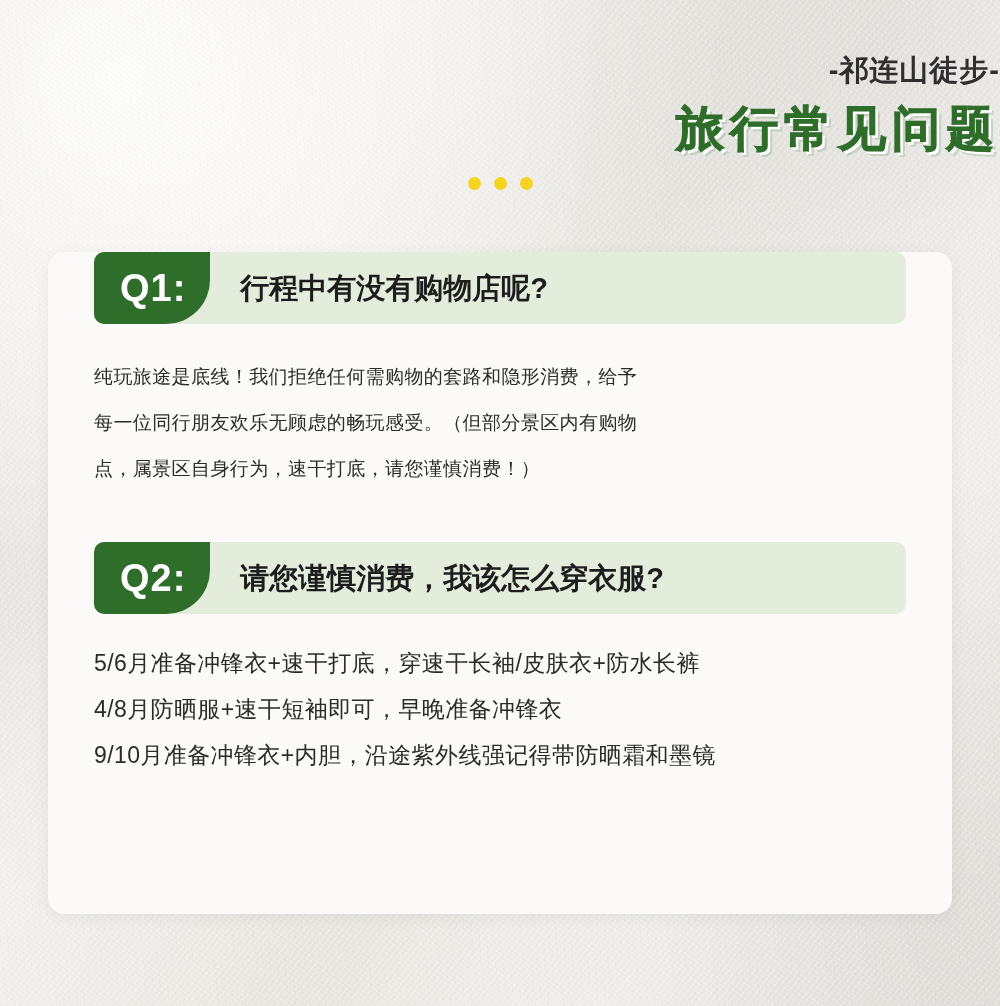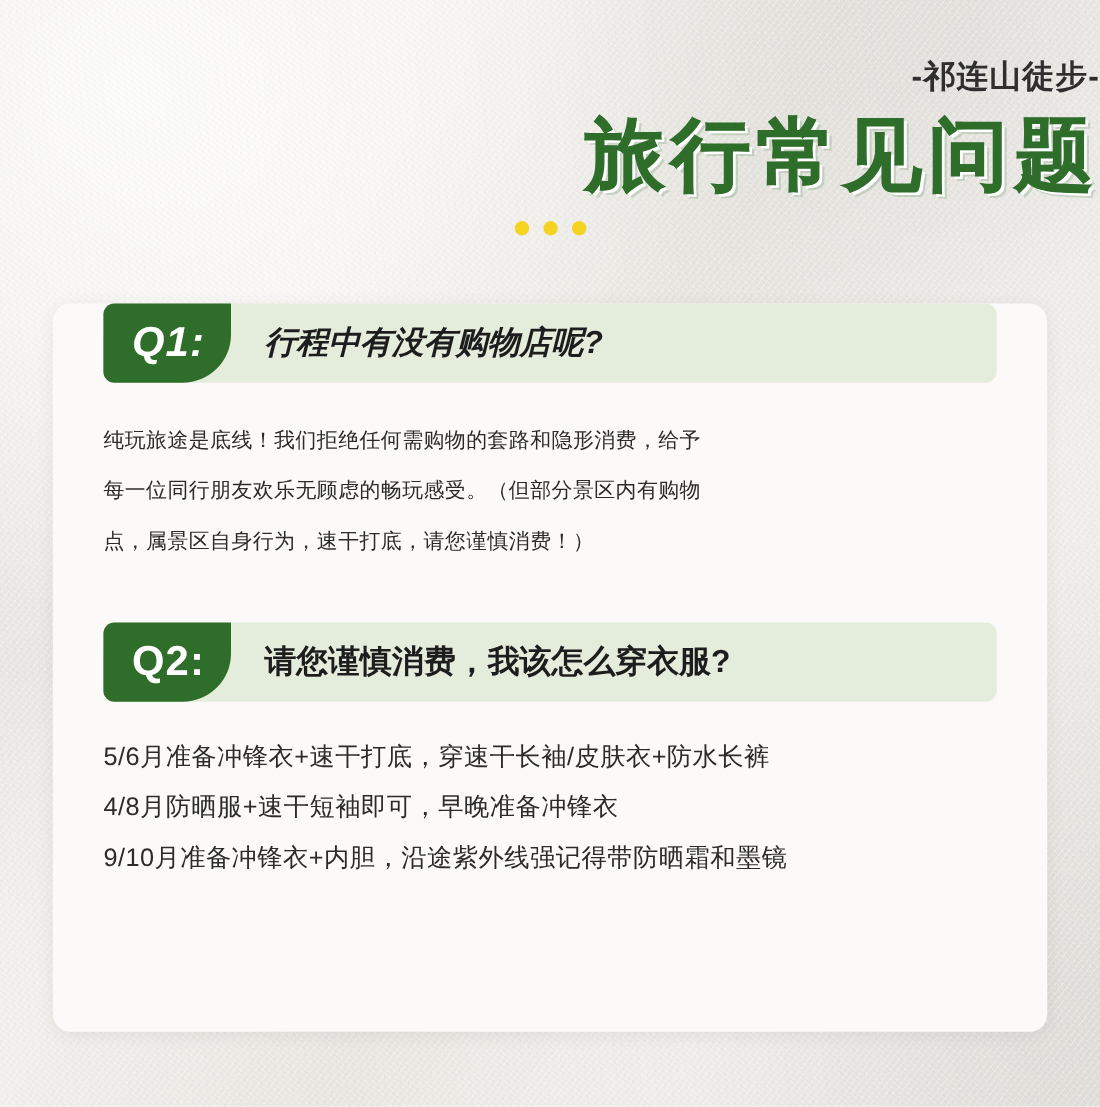--- a/index.html
+++ b/index.html
@@ -48,21 +48,21 @@
   }
   .kicker {
     font-size: 29px;
     letter-spacing: 1px;
     color: #2f2f2f;
     font-weight: 700;
     line-height: 1;
   }
   .main-title {
     margin-top: 20px;
-    font-size: 72px;
+    font-size: 48px;
     line-height: 1;
     font-weight: 900;
     color: #2f6d2a;
     letter-spacing: 6px;
     text-shadow:
       3px 3px 0 #ffffff,
       5px 5px 0 rgba(47,109,42,0.18);
     -webkit-text-stroke: 1px #2f6d2a;
   }
   .dots {
@@ -92,21 +92,21 @@
 
   .qa-block { padding-top: 0; }
 
   .q-row {
     position: relative;
     height: 72px;
     margin: 0 46px;
     display: flex;
     align-items: stretch;
   }
-  .q-row.first { margin-top: 62px; font-style: italic; }
+  .q-row.first { margin-top: 62px; }
   .q-row.second { margin-top: 50px; }
 
   .q-bar {
     position: absolute;
     left: 0;
     top: 0;
     right: 0;
     height: 72px;
     background: #e4ecdc;
     border-radius: 10px;

